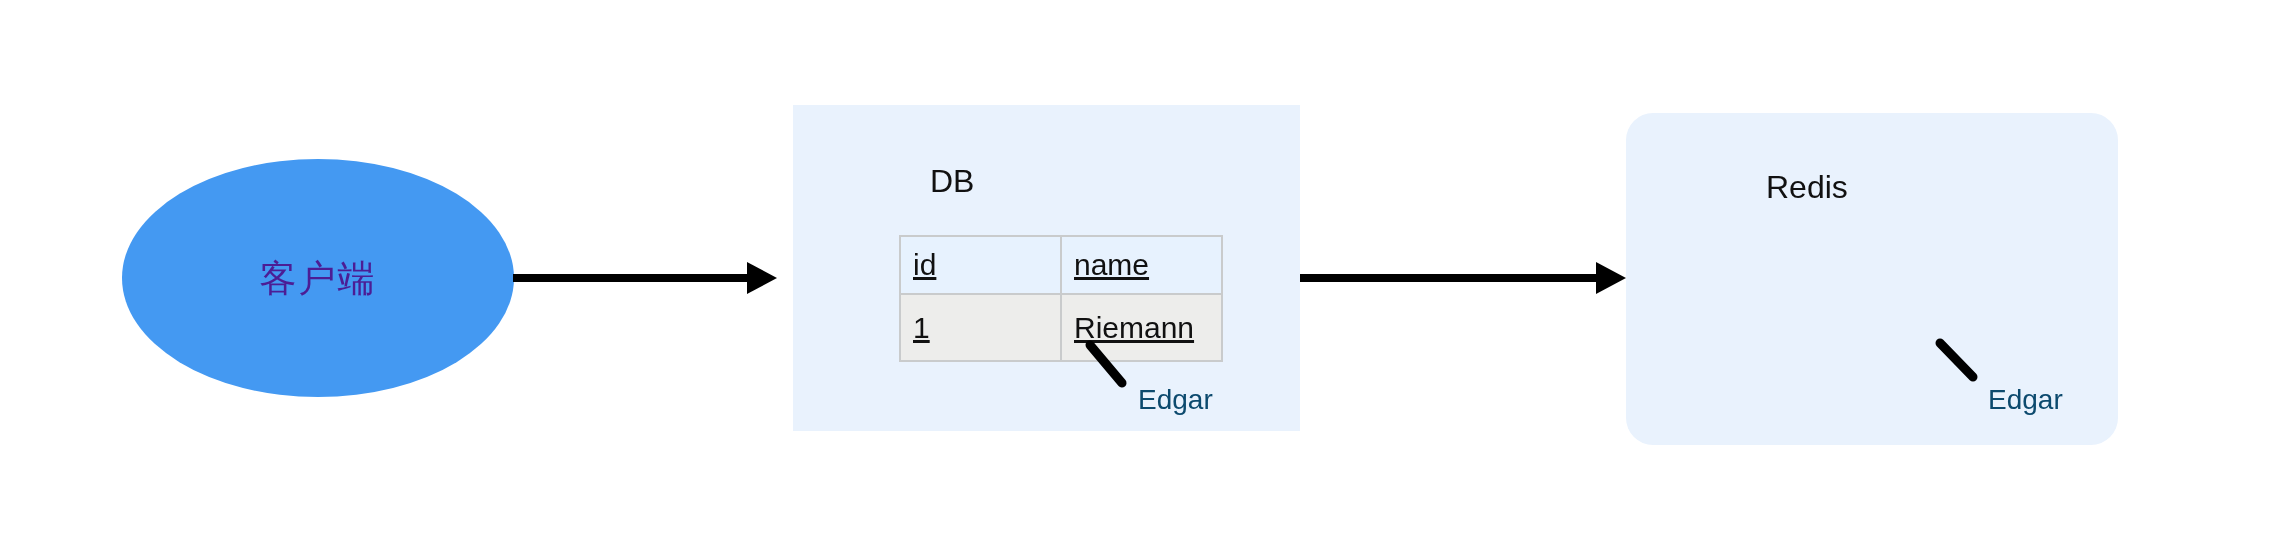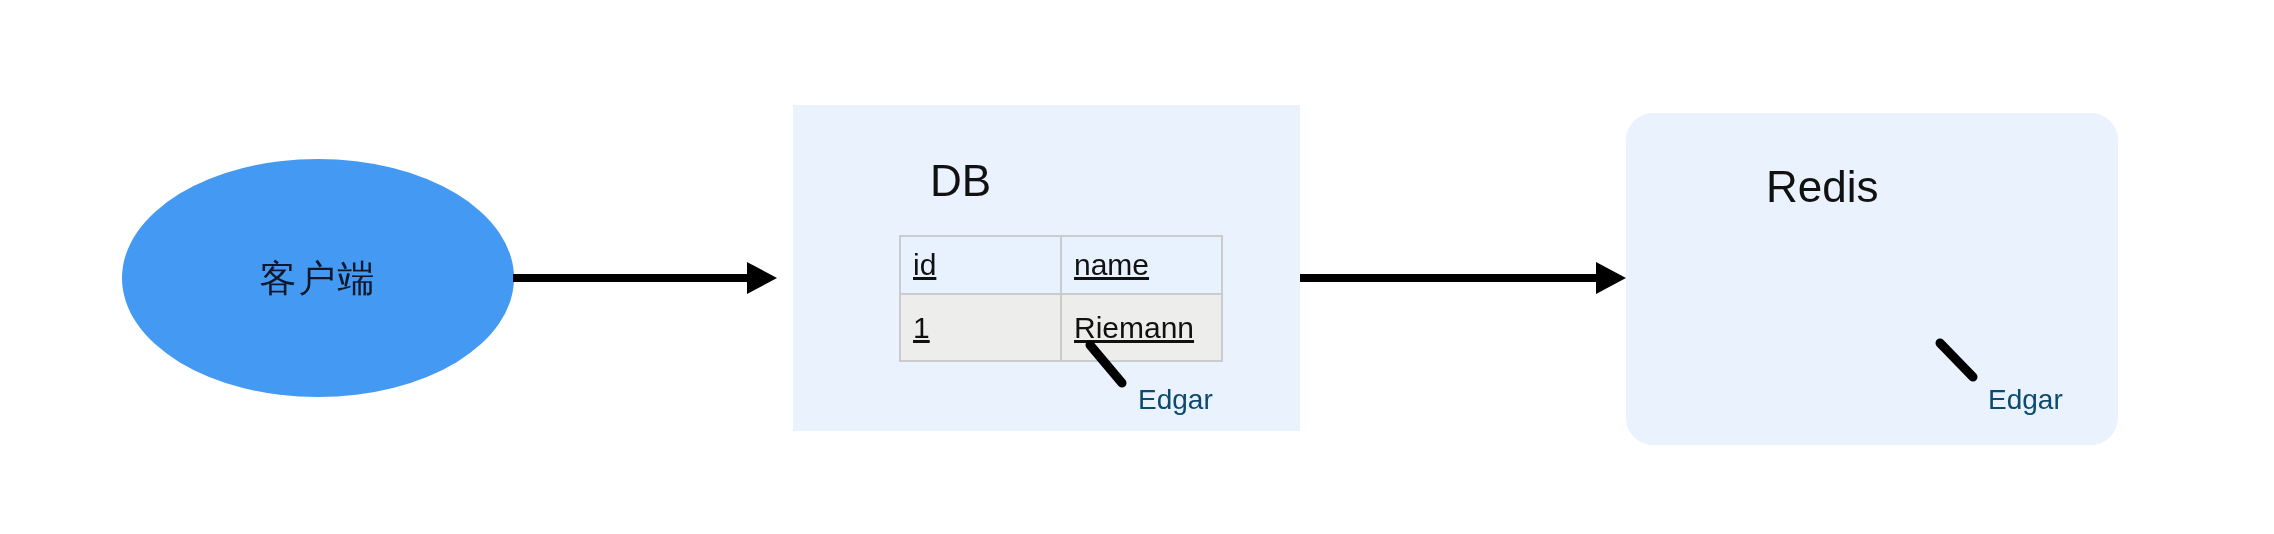--- a/index.html
+++ b/index.html
@@ -10,34 +10,34 @@
   }
   .canvas { position: absolute; left: 0; top: 0; width: 2274px; height: 534px; }
 
   
   .client-ellipse {
     position: absolute; left: 122px; top: 159px; width: 392px; height: 238px;
     background: #4499F2; border-radius: 50%;
     display: flex; align-items: center; justify-content: center;
   }
   .client-label {
-    color: #0f172a; font-size: 37px; letter-spacing: 2px; line-height: 1;
+    color: #4c1d95; font-size: 37px; letter-spacing: 2px; line-height: 1;
   }
 
   
   .arrow-svg { position: absolute; top: 258px; height: 40px; }
   .arrow-1 { left: 513px; width: 266px; }
   .arrow-2 { left: 1300px; width: 330px; }
 
   
   .panel { position: absolute; background: #E9F2FD; }
   .panel-db    { left: 793px;  top: 105px; width: 507px; height: 326px; }
   .panel-redis { left: 1626px; top: 113px; width: 492px; height: 332px; border-radius: 27px; }
   .panel-title {
-    position: absolute; font-size: 44px; line-height: 36px; color: #111111;
+    position: absolute; font-size: 32px; line-height: 36px; color: #111111;
   }
   .panel-db .panel-title    { left: 137px; top: 58px; }
   .panel-redis .panel-title { left: 140px; top: 56px; }
 
   
   .data-table {
     position: absolute; border-collapse: collapse; table-layout: fixed;
     width: 294px; font-size: 30px; color: #111111;
   }
   .panel-db .data-table    { left: 106px; top: 130px; text-decoration: underline; }

